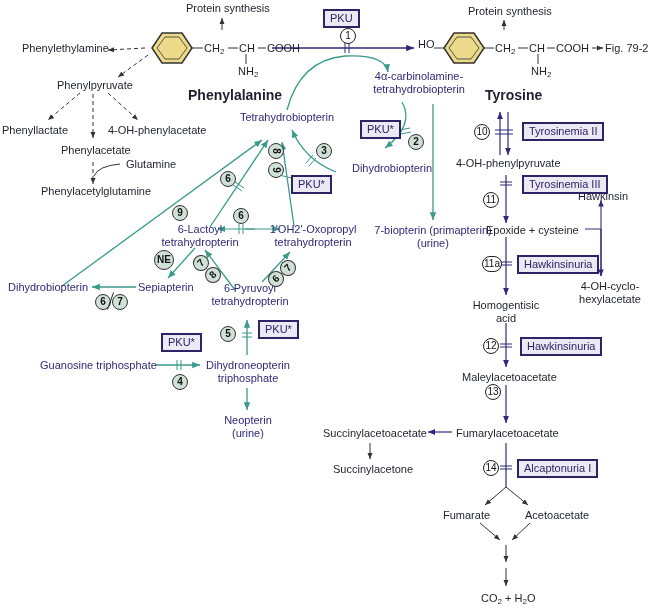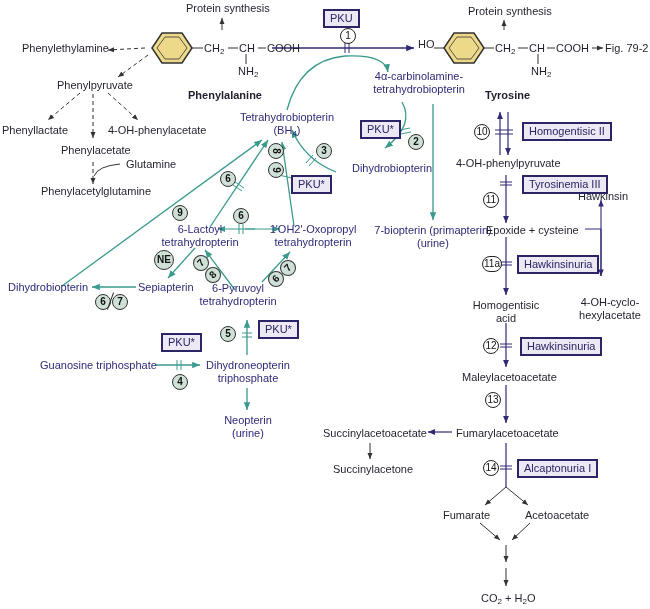--- a/index.html
+++ b/index.html
@@ -1,20 +1,20 @@
 <!DOCTYPE html>
 <html><head>
   <meta charset="utf-8">
   <style>
     html, body { margin: 0; padding: 0; background: #ffffff; }
     body { width: 650px; height: 609px; position: relative; overflow: hidden;
            font-family: "Liberation Sans", sans-serif; }
     #diagram { position: absolute; left: 0; top: 0; width: 650px; height: 609px; }
     .t { position: absolute; font-size: 11px; color: #1f1f2e; white-space: nowrap; line-height: 13px; }
-    .tb { font-weight: bold; font-size: 11px; }
+    .tb { font-weight: bold; font-size: 14px; }
     .tp { color: #2e2a78; }
     .tc { text-align: center; }
     .box { position: absolute; border: 2px solid #2b2566; background: #ece8f4;
            font-size: 11px; color: #2b2566; padding: 1px 5px; line-height: 13px; white-space: nowrap; }
     .num { position: absolute; width: 14px; height: 14px; border: 1.2px solid #222;
            border-radius: 50%; font-size: 10px; text-align: center; line-height: 14px;
            background: #fff; color: #111; }
     .numg { background: #cfe0d6; border-color: #333; font-weight: bold; }
     .sub { font-size: 8px; vertical-align: -2px; }
   </style>
@@ -143,82 +143,81 @@
 <div class="t" style="left:418px;top:38px">HO</div>
 <div class="t" style="left:495px;top:42px"><span>CH</span><span class="sub">2</span></div>
 <div class="t" style="left:529px;top:42px">CH</div>
 <div class="t" style="left:556px;top:42px">COOH</div>
 <div class="t" style="left:605px;top:42px">Fig. 79-2</div>
 <div class="t" style="left:531px;top:65px"><span>NH</span><span class="sub">2</span></div>
 <div class="t tb" style="left:485px;top:89px">Tyrosine</div>
 
 <div class="t tp tc" style="left:232px;top:111px;width:110px">
   <div>Tetrahydrobiopterin</div>
-  <div><span>(BH</span><span class="sub">4</span><span>)</span></div>
 </div>
 <div class="t tp tc" style="left:354px;top:70px;width:130px">
   <div>4α-carbinolamine-</div>
   <div>tetrahydrobiopterin</div>
 </div>
 <div class="t tp tc" style="left:337px;top:162px;width:110px">
   <div>Dihydrobiopterin</div>
 </div>
 <div class="t tp tc" style="left:358px;top:224px;width:150px">
   <div>7-biopterin (primapterin)</div>
   <div>(urine)</div>
 </div>
 <div class="t tp tc" style="left:150px;top:223px;width:100px">
   <div>6-Lactoyl</div>
   <div>tetrahydropterin</div>
 </div>
 <div class="t tp tc" style="left:263px;top:223px;width:100px">
   <div>1'OH2'-Oxopropyl</div>
   <div>tetrahydropterin</div>
 </div>
-<div class="t tp tc" style="left:188px;top:282px;width:100px">
+<div class="t tp tc" style="left:200px;top:282px;width:100px">
   <div>6-Pyruvoyl</div>
   <div>tetrahydropterin</div>
 </div>
 <div class="t tp" style="left:8px;top:281px">Dihydrobiopterin</div>
 <div class="t tp" style="left:138px;top:281px">Sepiapterin</div>
 <div class="t tp" style="left:40px;top:359px">Guanosine triphosphate</div>
 <div class="t tp tc" style="left:203px;top:359px;width:90px">
   <div>Dihydroneopterin</div>
   <div>triphosphate</div>
 </div>
 <div class="t tp tc" style="left:213px;top:414px;width:70px">
   <div>Neopterin</div>
   <div>(urine)</div>
 </div>
 
 <div class="t" style="left:456px;top:157px">4-OH-phenylpyruvate</div>
 <div class="t" style="left:578px;top:190px">Hawkinsin</div>
 <div class="t" style="left:486px;top:224px">Epoxide + cysteine</div>
-<div class="t tc" style="left:570px;top:296px;width:80px">
+<div class="t tc" style="left:570px;top:280px;width:80px">
   <div>4-OH-cyclo-</div>
   <div>hexylacetate</div>
 </div>
 <div class="t tc" style="left:466px;top:299px;width:80px">
   <div>Homogentisic</div>
   <div>acid</div>
 </div>
 <div class="t" style="left:462px;top:371px">Maleylacetoacetate</div>
 <div class="t" style="left:456px;top:427px">Fumarylacetoacetate</div>
 <div class="t" style="left:323px;top:427px">Succinylacetoacetate</div>
 <div class="t" style="left:333px;top:463px">Succinylacetone</div>
 <div class="t" style="left:443px;top:509px">Fumarate</div>
 <div class="t" style="left:525px;top:509px">Acetoacetate</div>
 <div class="t" style="left:481px;top:592px"><span>CO</span><span class="sub">2</span><span> + H</span><span class="sub">2</span><span>O</span></div>
 
 <div class="box" style="left:323px;top:9px">PKU</div>
 <div class="box" style="left:360px;top:120px">PKU*</div>
 <div class="box" style="left:291px;top:175px">PKU*</div>
 <div class="box" style="left:258px;top:320px">PKU*</div>
 <div class="box" style="left:161px;top:333px">PKU*</div>
-<div class="box" style="left:522px;top:122px">Homogentisic II</div>
+<div class="box" style="left:522px;top:122px">Tyrosinemia II</div>
 <div class="box" style="left:522px;top:175px">Tyrosinemia III</div>
 <div class="box" style="left:517px;top:255px">Hawkinsinuria</div>
 <div class="box" style="left:520px;top:337px">Hawkinsinuria</div>
 <div class="box" style="left:517px;top:459px">Alcaptonuria I</div>
 
 <div class="num" style="left:340px;top:28px">1</div>
 <div class="num numg" style="left:408px;top:134px">2</div>
 <div class="num numg" style="left:316px;top:143px">3</div>
 <div class="num numg" style="left:172px;top:374px">4</div>
 <div class="num numg" style="left:220px;top:326px">5</div>
@@ -231,16 +230,16 @@
 <div class="num numg" style="left:193px;top:255px;transform:rotate(-45deg)">7</div>
 <div class="num numg" style="left:205px;top:267px;transform:rotate(-45deg)">8</div>
 <div class="num numg" style="left:280px;top:260px;transform:rotate(-45deg)">7</div>
 <div class="num numg" style="left:268px;top:271px;transform:rotate(-45deg)">6</div>
 <div class="num numg" style="left:95px;top:294px">6</div>
 <div class="num numg" style="left:112px;top:294px">7</div>
 <div class="num" style="left:474px;top:124px">10</div>
 <div class="num" style="left:483px;top:192px">11</div>
 <div class="num" style="left:482px;top:256px;width:18px;border-radius:9px">11a</div>
 <div class="num" style="left:483px;top:338px">12</div>
-<div class="num" style="left:485px;top:392px">13</div>
+<div class="num" style="left:485px;top:384px">13</div>
 <div class="num" style="left:483px;top:460px">14</div>
 
 <div style="position:absolute;left:110px;top:292px;width:1px;height:18px;background:#333;transform:rotate(20deg)"></div>
 
 </body></html>

